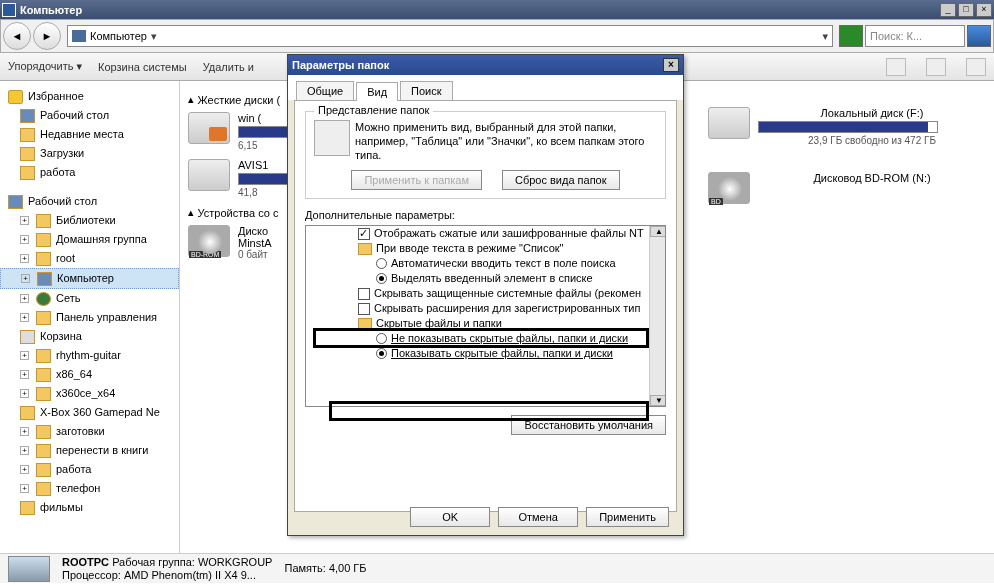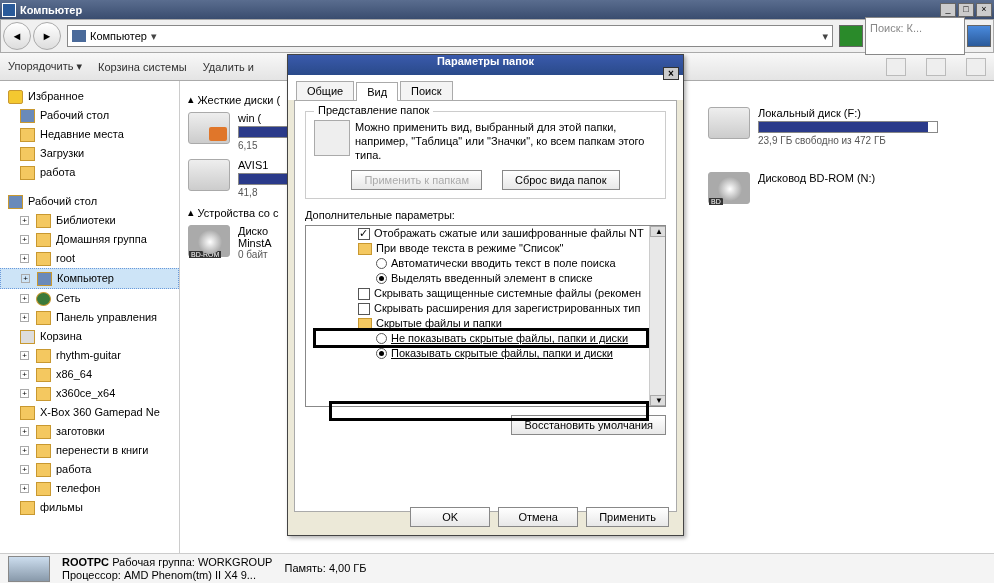--- a/index.html
+++ b/index.html
@@ -11,21 +11,21 @@
 .titlebar .title { flex: 1; font-weight: bold; }
 .titlebar .winbtn { width: 16px; height: 14px; background: #ccc; border: 1px solid #666; margin-left: 2px; text-align: center; line-height: 10px; font-size: 9px; color: #000; }
 
 
 .navbar { height: 34px; background: #f0f0f0; border: 1px solid #aaa; display: flex; align-items: center; padding: 2px; gap: 2px; }
 .navbtn { width: 28px; height: 28px; border: 1px solid #aaa; border-radius: 14px; background: linear-gradient(#fff,#ddd); display: flex; align-items: center; justify-content: center; }
 .addressbar { flex: 1; height: 22px; background: #fff; border: 1px solid #888; display: flex; align-items: center; padding: 0 4px; margin: 0 4px; }
 .addressbar .icon-pc { width: 14px; height: 12px; background: #4a6a9a; margin-right: 4px; }
 .addressbar .dd { margin-left: 4px; color: #444; }
 .refbtn { width: 24px; height: 22px; background: #2a8a2a; border: 1px solid #666; }
-.searchbox { width: 100px; height: 38px; background: #fff; border: 1px solid #888; padding: 0 4px; line-height: 20px; color: #888; }
+.searchbox { width: 100px; height: 22px; background: #fff; border: 1px solid #888; padding: 0 4px; line-height: 20px; color: #888; }
 .searchbtn { width: 24px; height: 22px; background: linear-gradient(#4a8add,#2a5a9a); border: 1px solid #666; }
 
 
 .toolbar { height: 28px; background: linear-gradient(#f8f8f8,#e4e4e4); border-bottom: 1px solid #aaa; display: flex; align-items: center; padding: 0 8px; gap: 16px; }
 .toolbar .item { color: #333; cursor: default; }
 .toolbar .spacer { flex: 1; }
 .toolbar .tbicon { width: 20px; height: 18px; border: 1px solid #bbb; background: #eee; margin-left: 4px; }
 
 
 .mainrow { display: flex; height: 472px; }
@@ -37,38 +37,38 @@
 .side-icon { width: 15px; height: 14px; background: #f4c860; border: 1px solid #c89830; }
 .side-icon.star { background: #f4c830; border-radius: 2px; }
 .side-icon.pc { background: #6a8aba; }
 .side-icon.net { background: #3a7a3a; border-radius: 50%; }
 .side-icon.bin { background: #ddd; }
 
 .expander { width: 9px; height: 9px; border: 1px solid #aaa; margin-right: 2px; font-size: 8px; line-height: 7px; text-align: center; }
 
 .content { flex: 1; padding: 8px; position: relative; background: #fff; display: flex; }
 .col1 { width: 510px; }
-.col2 { flex: 1; padding-left: 10px; }
+.col2 { flex: 1; padding-left: 10px; text-align: center; }
 .section-header { display: flex; align-items: center; margin: 4px 0 6px 0; }
 .section-header .tri { margin-right: 4px; }
 .drive-item { display: flex; align-items: flex-start; margin-bottom: 8px; gap: 8px; }
 .drive-icon { width: 42px; height: 32px; background: linear-gradient(#eee,#ccc); border: 1px solid #aaa; border-radius: 3px; position: relative; }
 .drive-icon.win::after { content: ''; position: absolute; width: 18px; height: 14px; background: #e0762a; right: 2px; bottom: 2px; border-radius: 2px; }
 .drive-icon.bd { background: #aaa; }
 .drive-icon.bd::after { content: ''; position: absolute; width: 24px; height: 24px; background: radial-gradient(#fff,#888); border-radius: 50%; left: 9px; top: 4px; }
 .bd-label { position: absolute; bottom: -2px; left: 0; background: #333; color: #fff; font-size: 7px; padding: 0 2px; }
 .drive-info { flex: 1; }
 .drive-name { margin-bottom: 2px; }
 .drive-bar { width: 180px; height: 12px; background: #fff; border: 1px solid #888; margin-bottom: 2px; }
 .drive-bar .fill { height: 100%; background: #2a3a8a; }
 .drive-free { color: #555; font-size: 10px; }
 
 
 .dialog { position: absolute; left: 287px; top: 54px; width: 397px; height: 482px; background: #ece9d8; border: 1px solid #444; box-shadow: 2px 2px 4px rgba(0,0,0,0.3); z-index: 10; }
-.dialog-title { height: 20px; background: linear-gradient(#3a5aac, #2a4a8a); color: #fff; font-weight: bold; padding: 0 4px; display: flex; align-items: center; flex-direction: column; }
+.dialog-title { height: 20px; background: linear-gradient(#3a5aac, #2a4a8a); color: #fff; font-weight: bold; padding: 0 4px; display: flex; align-items: center; }
 .dialog-title .x { margin-left: auto; width: 16px; height: 14px; background: #ccc; border: 1px solid #333; color: #000; text-align: center; line-height: 11px; font-size: 10px; }
 .dialog-tabs { display: flex; padding: 6px 8px 0 8px; background: #fff; border-bottom: none; }
 .dialog-tab { padding: 3px 10px; border: 1px solid #aaa; border-bottom: none; background: #f4f4f4; margin-right: 2px; position: relative; }
 .dialog-tab.active { background: #fff; top: 1px; z-index: 1; }
 .dialog-body { background: #fff; margin: 0 6px 6px 6px; border: 1px solid #aaa; padding: 10px; height: 412px; position: relative; }
 .groupbox { border: 1px solid #ccc; padding: 8px; margin-bottom: 10px; position: relative; }
 .groupbox .legend { position: absolute; top: -8px; left: 8px; background: #fff; padding: 0 4px; }
 .groupbox .inner { display: flex; gap: 5px; align-items: flex-start; }
 .folder-icon-lg { width: 36px; height: 36px; background: #eee; border: 1px solid #aaa; }
 .desc-text { flex: 1; font-size: 11px; line-height: 14px; }

